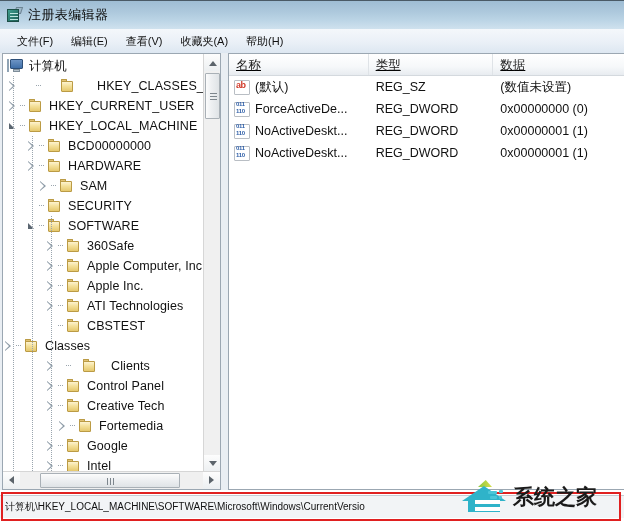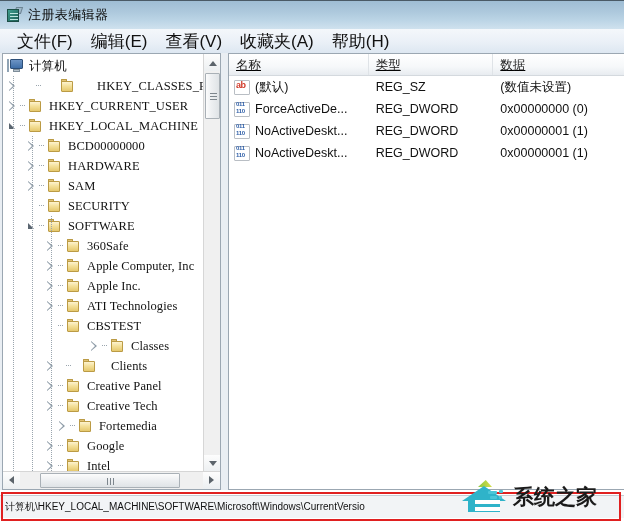--- a/index.html
+++ b/index.html
@@ -56,21 +56,21 @@
   }
 
   
   .menubar {
     position: absolute; left: 0; top: 29px; width: 624px; height: 24px;
     background: linear-gradient(to bottom, #f4f7fb 0%, #eaf0f7 55%, #dde7f1 100%);
     display: flex; align-items: center;
     padding-left: 8px;
   }
   .menu-item {
-    font-size: 17px; color: #111;
+    font-size: 11px; color: #111;
     padding: 2px 9px;
     white-space: nowrap;
     cursor: default;
   }
 
   
   .client {
     position: absolute; left: 0; top: 53px;
     width: 624px; height: 437px;
     background: #e9eef3;
@@ -86,21 +86,20 @@
   }
   .tree-scrollarea {
     position: absolute; left: 0; top: 0;
     width: 200px; height: 418px;
     overflow: hidden;
   }
   .tree-inner {
     position: relative;
     padding-top: 2px;
     width: 300px;
-    font-family: Liberation Serif, serif;
   }
 
   .trow {
     position: relative;
     height: 20px;
     display: flex; align-items: center;
     white-space: nowrap;
     cursor: default;
   }
   .trow .tlabel {
@@ -534,21 +533,21 @@
                 <i class="inner-fill"></i>
               </span>
               <span class="dots"></span>
               <span class="folder">
                 <i class="tab"></i>
                 <i class="spine"></i>
                 <i class="body"></i>
               </span>
               <span class="tlabel">HARDWARE</span>
             </div>
-            <div class="trow" style="padding-left: 23px;">
+            <div class="trow" style="padding-left: 23px; margin-left: 12px;">
               <span class="twist collapsed">
                 <i class="inner-fill"></i>
               </span>
               <span class="dots"></span>
               <span class="folder">
                 <i class="tab"></i>
                 <i class="spine"></i>
                 <i class="body"></i>
               </span>
               <span class="tlabel">SAM</span>
@@ -624,21 +623,21 @@
             <div class="trow" style="padding-left: 42px;">
               <span class="twist leaf"></span>
               <span class="dots"></span>
               <span class="folder">
                 <i class="tab"></i>
                 <i class="spine"></i>
                 <i class="body"></i>
               </span>
               <span class="tlabel">CBSTEST</span>
             </div>
-            <div class="trow" style="padding-left: 42px; margin-left: 44px;">
+            <div class="trow" style="">
               <span class="twist collapsed">
                 <i class="inner-fill"></i>
               </span>
               <span class="dots"></span>
               <span class="folder">
                 <i class="tab"></i>
                 <i class="spine"></i>
                 <i class="body"></i>
               </span>
               <span class="tlabel">Classes</span>
@@ -658,21 +657,21 @@
             <div class="trow" style="padding-left: 42px;">
               <span class="twist collapsed">
                 <i class="inner-fill"></i>
               </span>
               <span class="dots"></span>
               <span class="folder">
                 <i class="tab"></i>
                 <i class="spine"></i>
                 <i class="body"></i>
               </span>
-              <span class="tlabel">Creative Panel</span>
+              <span class="tlabel">Control Panel</span>
             </div>
             <div class="trow" style="padding-left: 42px;">
               <span class="twist collapsed">
                 <i class="inner-fill"></i>
               </span>
               <span class="dots"></span>
               <span class="folder">
                 <i class="tab"></i>
                 <i class="spine"></i>
                 <i class="body"></i>

